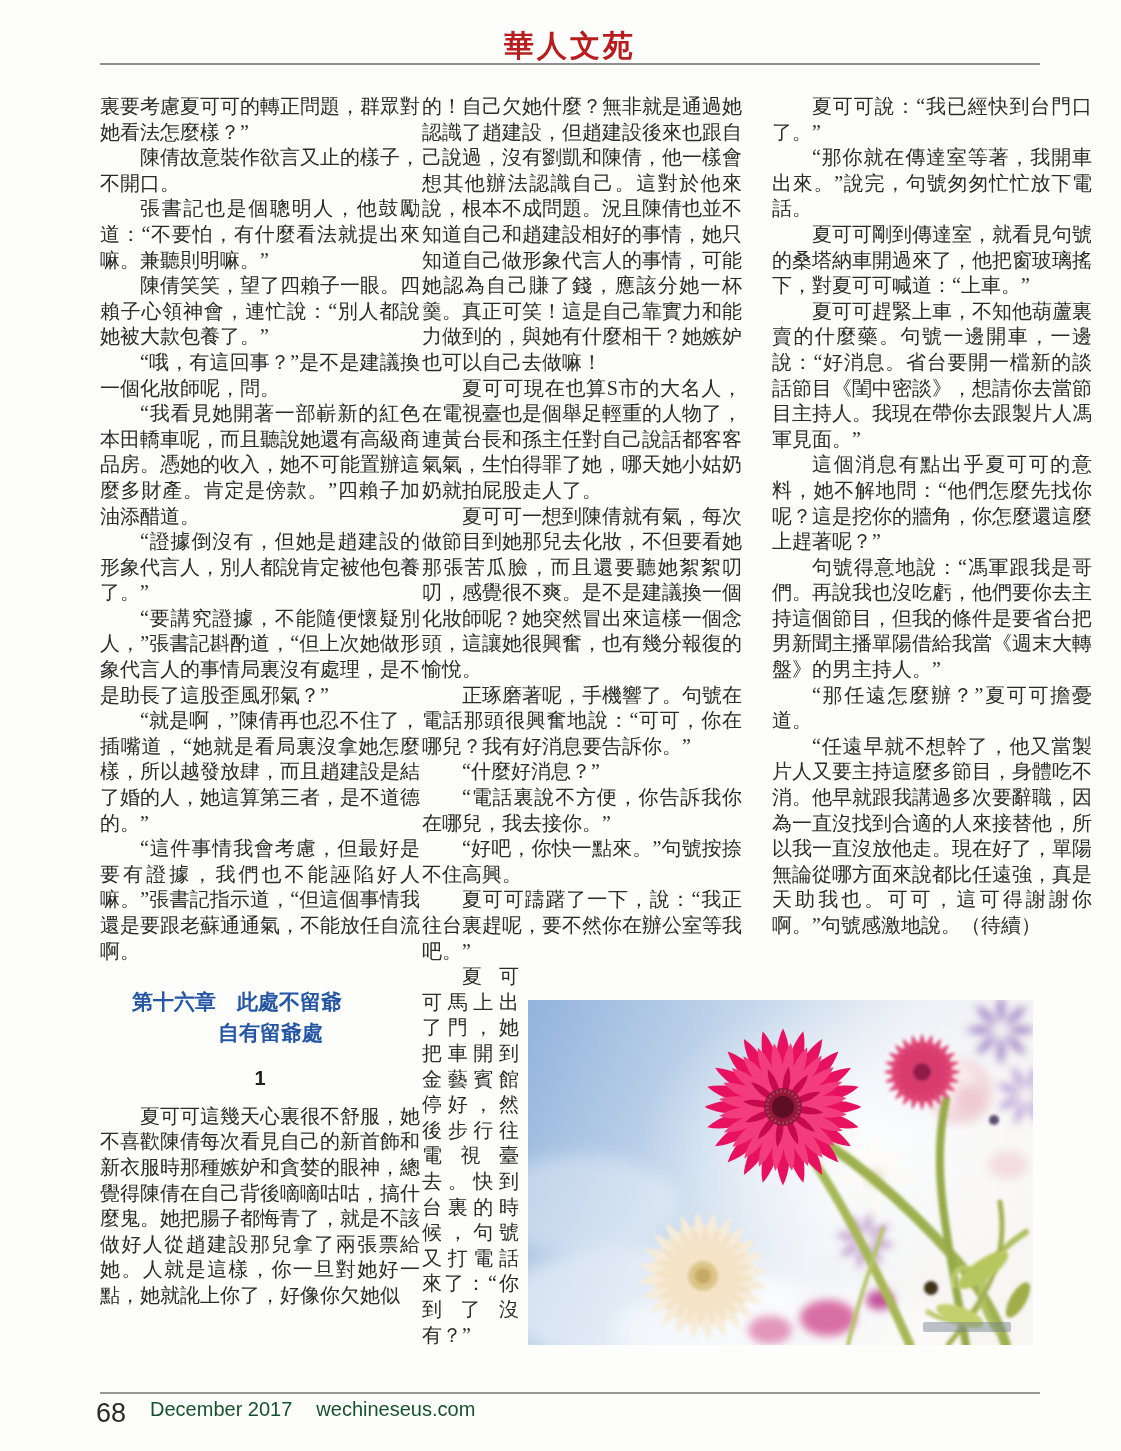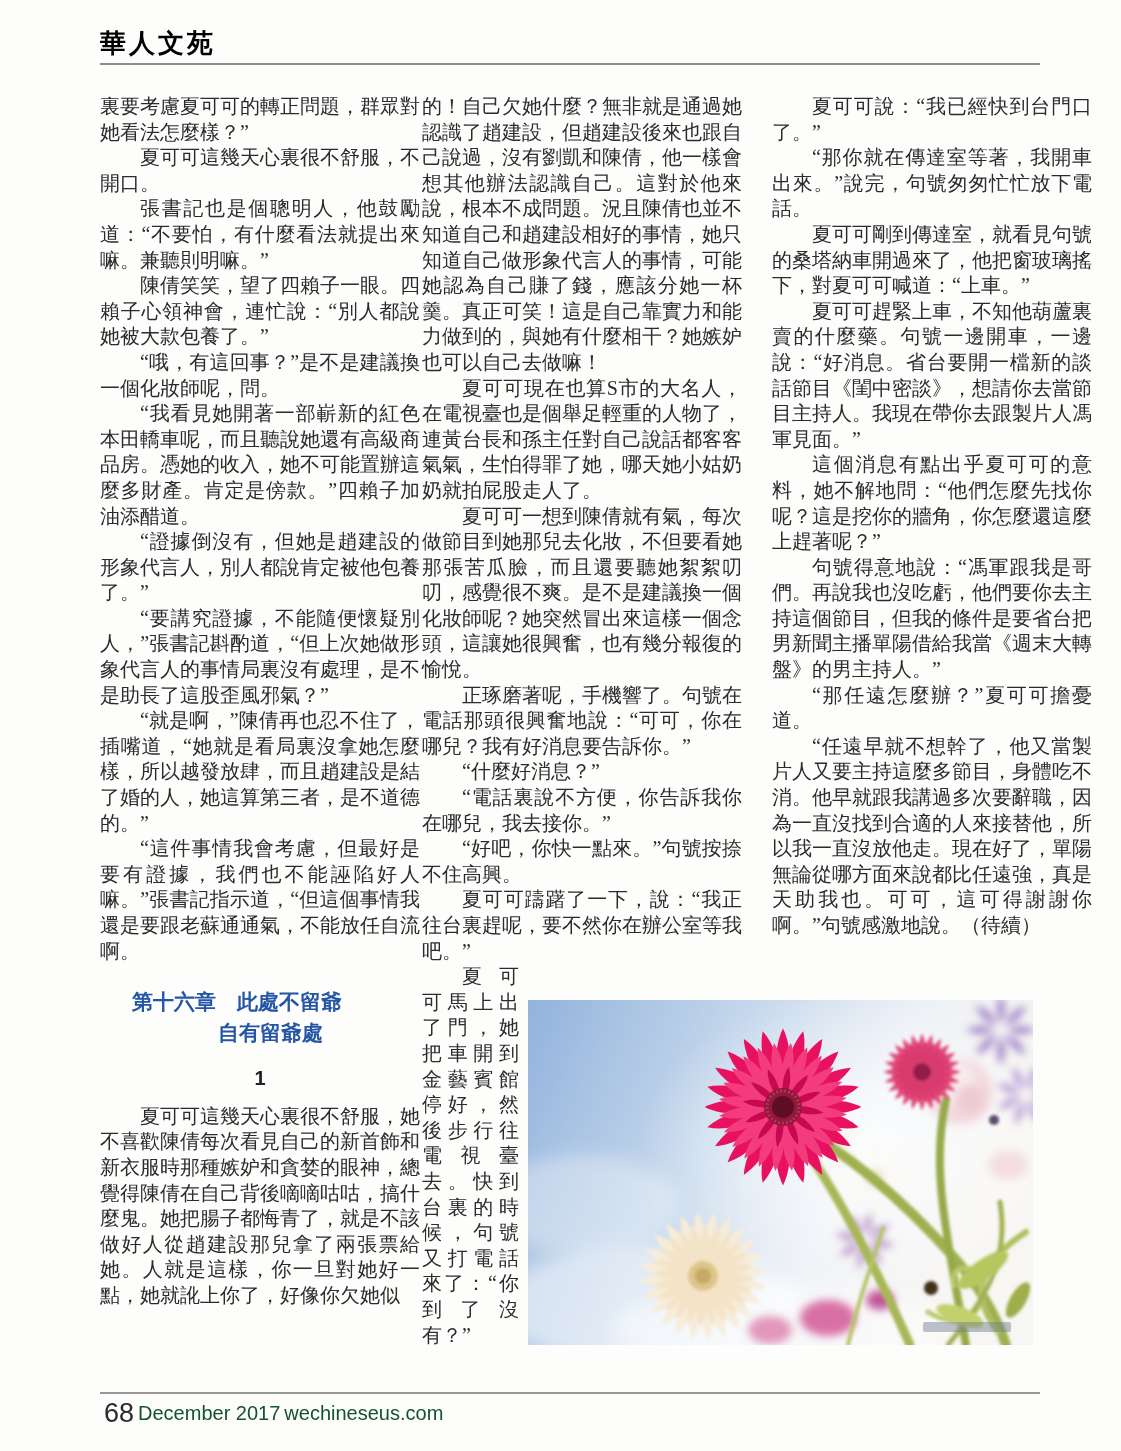--- a/index.html
+++ b/index.html
@@ -5,21 +5,21 @@
   html,body{margin:0;padding:0;background:#e8e8e8;}
   .page{
     position:relative;width:1121px;height:1451px;background:#fdfdfc;
     margin:0 auto;overflow:hidden;
     font-family:"Liberation Serif",serif;color:#2b2b2b;
   }
   
   .masthead{
     position:absolute;left:100px;top:26px;width:940px;
     font-family:"Liberation Sans",sans-serif;font-weight:bold;
-    font-size:26px;letter-spacing:3px;color:#000000;
+    font-size:30px;letter-spacing:3px;color:#b91c1c;text-align:center;
   }
   .rule{position:absolute;left:100px;width:940px;height:2px;background:#8f8f8f;}
   .rule.top{top:63px;}
   .rule.bottom{top:1392px;background:#979797;}
   
   .col{position:absolute;top:94px;width:320px;font-size:20px;line-height:25.6px;}
   .col p{margin:0;text-indent:2em;text-align:justify;}
   .col p.cont{text-indent:0;}
   #col1{left:100px;}
   #col2{left:422px;}
@@ -34,38 +34,38 @@
   .chapter .l2{padding-left:118px;}
   .section-num{
     text-align:center;font-family:"Liberation Sans",sans-serif;font-weight:bold;
     font-size:20px;margin:18px 0 12px 0;color:#222;
   }
   
   .photo{position:absolute;left:528px;top:1000px;width:505px;height:345px;}
   .photo svg{display:block;}
   
   .footer{
-    position:absolute;left:104px;top:1398px;width:940px;
-    display:flex;align-items:center;gap:4px;
+    position:absolute;left:96px;top:1398px;width:940px;
+    display:flex;align-items:flex-start;gap:24px;
     font-family:"Liberation Sans",sans-serif;color:#3a3a3a;
   }
   .footer .pageno{font-size:27px;color:#2a2a2a;}
   .footer .issue,.footer .site{font-size:20px;color:#14532d;}
 </style>
 </head>
 <body>
 
 <div class="page">
 
   <div class="masthead">華人文苑</div>
   <div class="rule top"></div>
 
   <div class="col" id="col1">
     <p class="cont">裏要考慮夏可可的轉正問題，群眾對她看法怎麼樣？”</p>
-    <p>夏可可這幾天心裏很不舒服，不開口。</p>
+    <p>陳倩故意裝作欲言又止的樣子，不開口。</p>
     <p>張書記也是個聰明人，他鼓勵道：“不要怕，有什麼看法就提出來嘛。兼聽則明嘛。”</p>
     <p>陳倩笑笑，望了四賴子一眼。四賴子心領神會，連忙說：“別人都說她被大款包養了。”</p>
     <p>“哦，有這回事？”是不是建議換一個化妝師呢，問。</p>
     <p>“我看見她開著一部嶄新的紅色本田轎車呢，而且聽說她還有高級商品房。憑她的收入，她不可能置辦這麼多財產。肯定是傍款。”四賴子加油添醋道。</p>
     <p>“證據倒沒有，但她是趙建設的形象代言人，別人都說肯定被他包養了。”</p>
     <p>“要講究證據，不能隨便懷疑別人，”張書記斟酌道，“但上次她做形象代言人的事情局裏沒有處理，是不是助長了這股歪風邪氣？”</p>
     <p>“就是啊，”陳倩再也忍不住了，插嘴道，“她就是看局裏沒拿她怎麼樣，所以越發放肆，而且趙建設是結了婚的人，她這算第三者，是不道德的。”</p>
     <p>“這件事情我會考慮，但最好是要有證據，我們也不能誣陷好人嘛。”張書記指示道，“但這個事情我還是要跟老蘇通通氣，不能放任自流啊。</p>
     <div class="chapter">
       <div class="l1">第十六章　此處不留爺</div>

